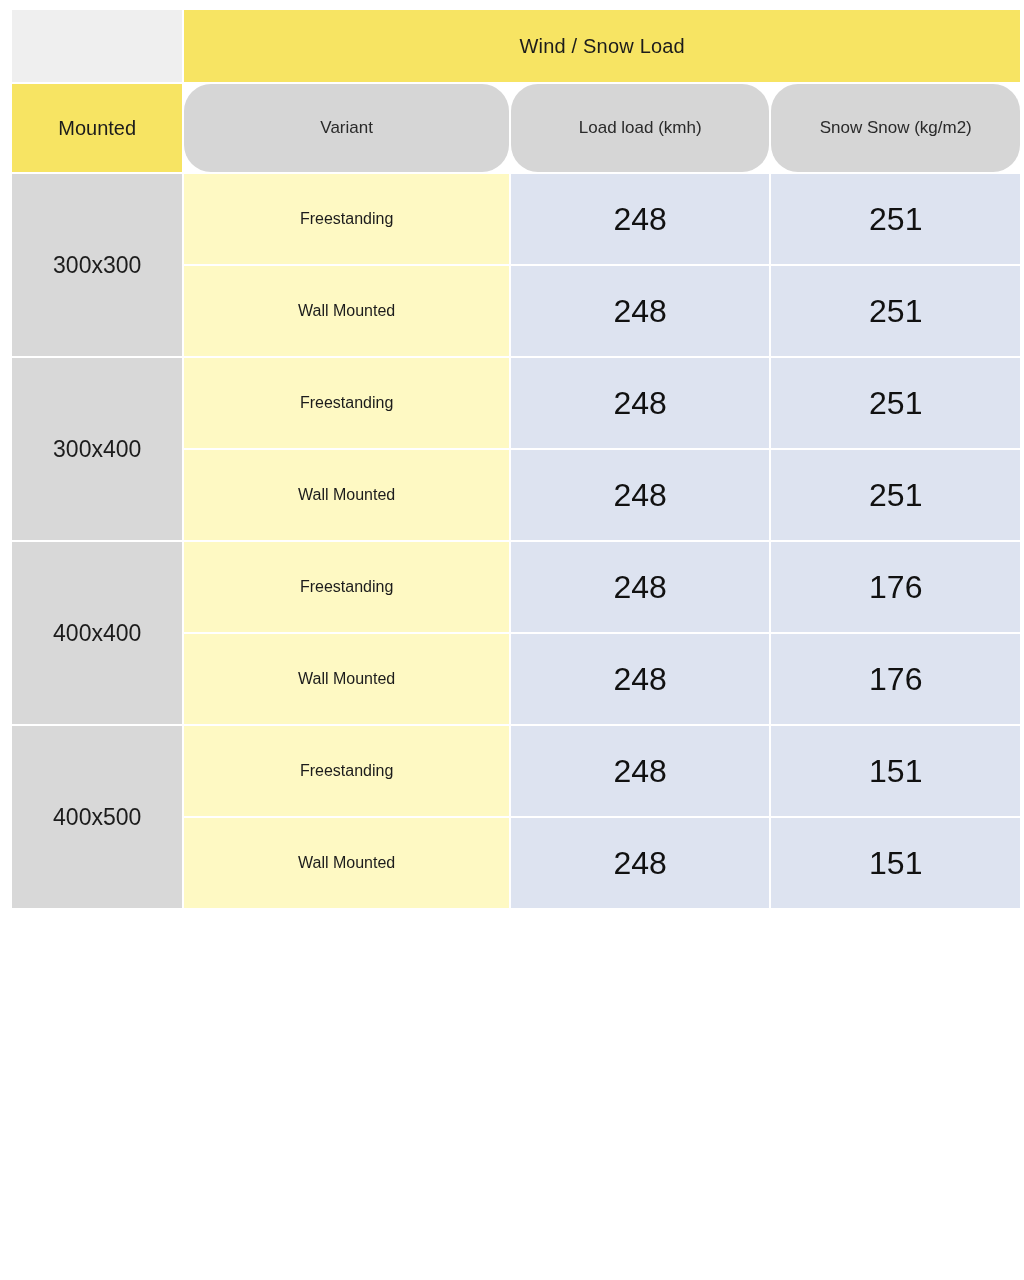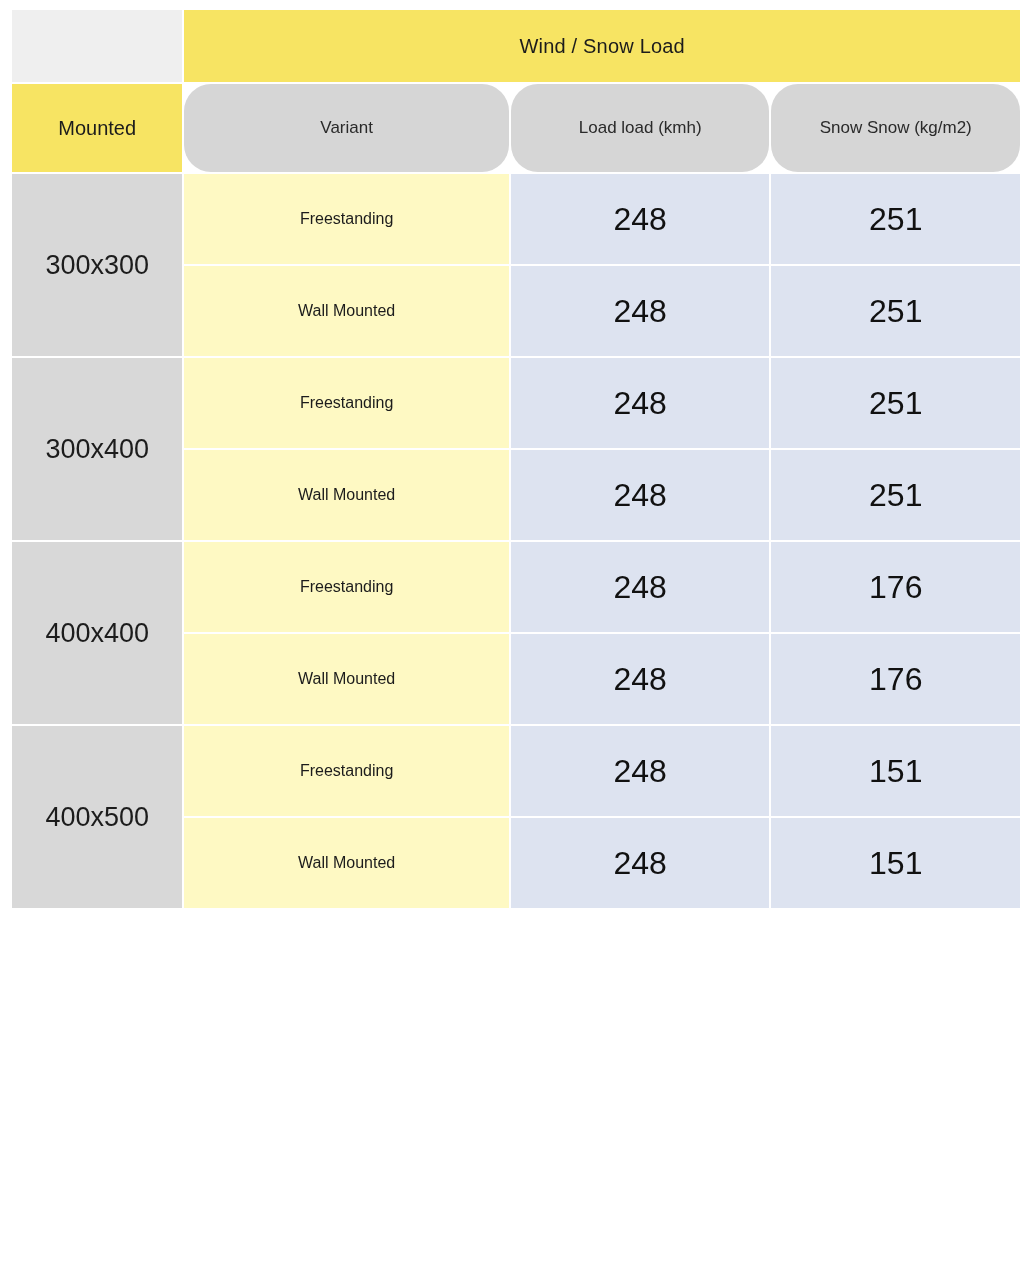--- a/index.html
+++ b/index.html
@@ -73,21 +73,21 @@
     height: 88px;
     font-size: 17px;
     color: #2a2a2a;
     border-radius: 27px;
   }
 
   
   .cell-product {
     background: #d8d8d8;
     font-weight: bold;
-    font-size: 27px;
+    font-size: 23px;
     color: #1c1c1c;
   }
 
   
   .cell-variant {
     background: #fef9c3;
     height: 90px;
     font-weight: bold;
     font-size: 16px;
     color: #1c1c1c;

